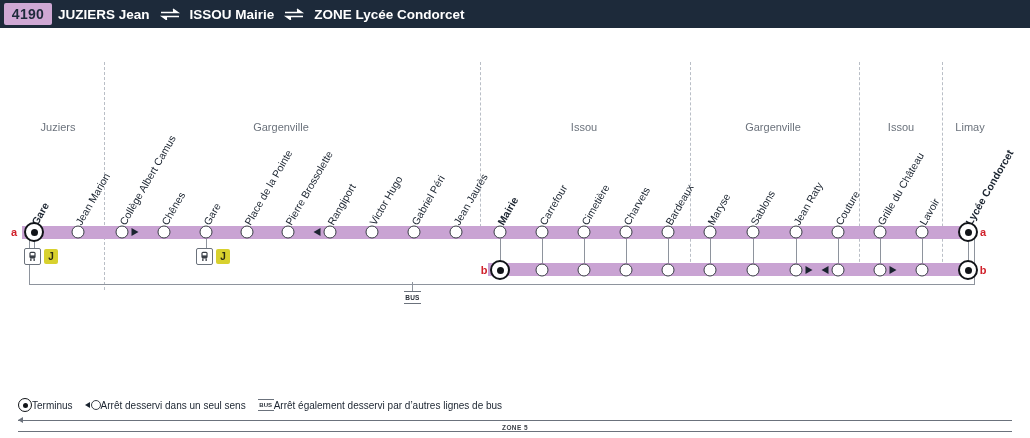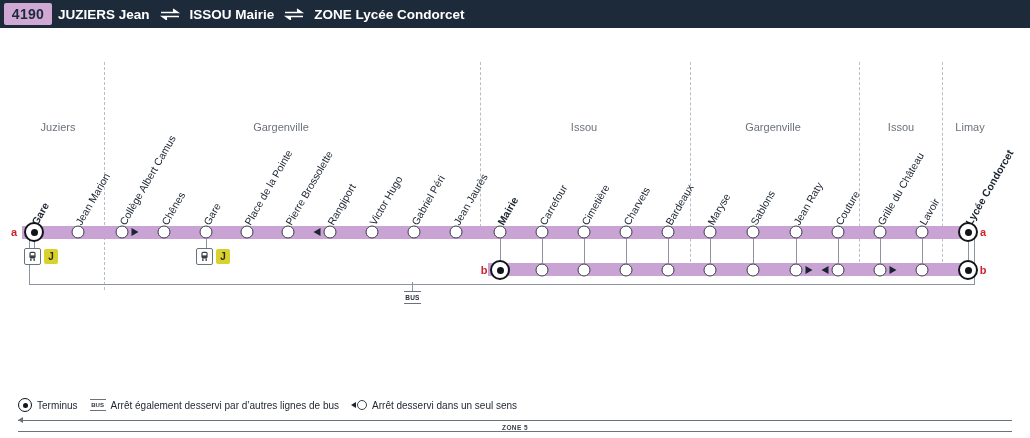--- a/index.html
+++ b/index.html
@@ -72,21 +72,21 @@
        display:flex;align-items:center;justify-content:center;
        font-size:6.5px;font-weight:bold;color:#2a3039;letter-spacing:.2px;}
 
   
   #bracket{position:absolute;left:29px;top:234px;width:944px;height:50px;
        border-left:1px solid #8e949d;border-bottom:1px solid #8e949d;border-right:1px solid #8e949d;}
 
   
   #legend{position:absolute;left:18px;top:398px;display:flex;align-items:center;gap:12px;
        font-size:10px;color:#1b2430;}
-  .lg-item{display:flex;align-items:center;gap:5px;white-space:nowrap;}
+  .lg-item{display:flex;align-items:center;white-space:nowrap;}
   .lg-terminus{width:12px;height:12px;border-radius:50%;border:1.6px solid #111418;background:#fff;
        display:flex;align-items:center;justify-content:center;}
   .lg-terminus::after{content:"";width:5px;height:5px;border-radius:50%;background:#111418;}
   .lg-oneway{display:flex;align-items:center;gap:1px;}
   .lg-oneway .tri{width:0;height:0;border-top:3.5px solid transparent;border-bottom:3.5px solid transparent;
        border-right:5px solid #1b2430;}
   .lg-oneway .circ{width:8px;height:8px;border-radius:50%;border:1.3px solid #3a3f46;background:#fff;}
   .lg-bus{width:16px;height:10px;background:#fff;border-top:1px solid #6b727c;border-bottom:1px solid #6b727c;
        display:flex;align-items:center;justify-content:center;font-size:6px;font-weight:bold;color:#2a3039;}
 
@@ -258,28 +258,28 @@
     <div class="ab-letter" style="left: 484px; top: 270px;">b</div>
     <div class="ab-letter" style="left: 983px; top: 270px;">b</div>
   </div>
 
 <div id="legend">
   <div class="lg-item">
     <span class="lg-terminus"></span>
     <span>Terminus</span>
   </div>
   <div class="lg-item">
-    <span class="lg-bus">BUS</span>
-    <span>Arrêt également desservi par d’autres lignes de bus</span>
-  </div>
-  <div class="lg-item">
     <span class="lg-oneway">
         <span class="tri"></span>
         <span class="circ"></span>
       </span>
     <span>Arrêt desservi dans un seul sens</span>
   </div>
+  <div class="lg-item">
+    <span class="lg-bus">BUS</span>
+    <span>Arrêt également desservi par d’autres lignes de bus</span>
+  </div>
 </div>
 
 <div id="zone-arrow"></div>
 <div id="zone-bar"></div>
 <div id="zone-label">ZONE 5</div>
 <div id="zone-rule"></div>
 
 </body></html>

